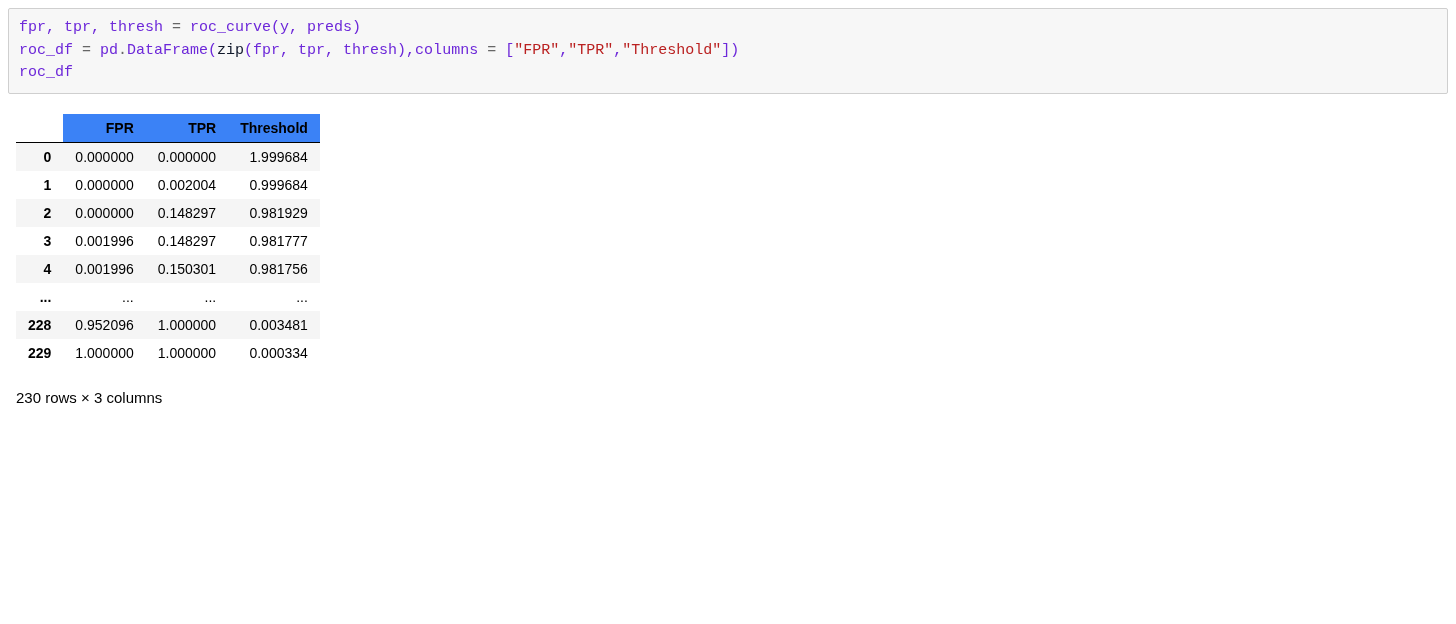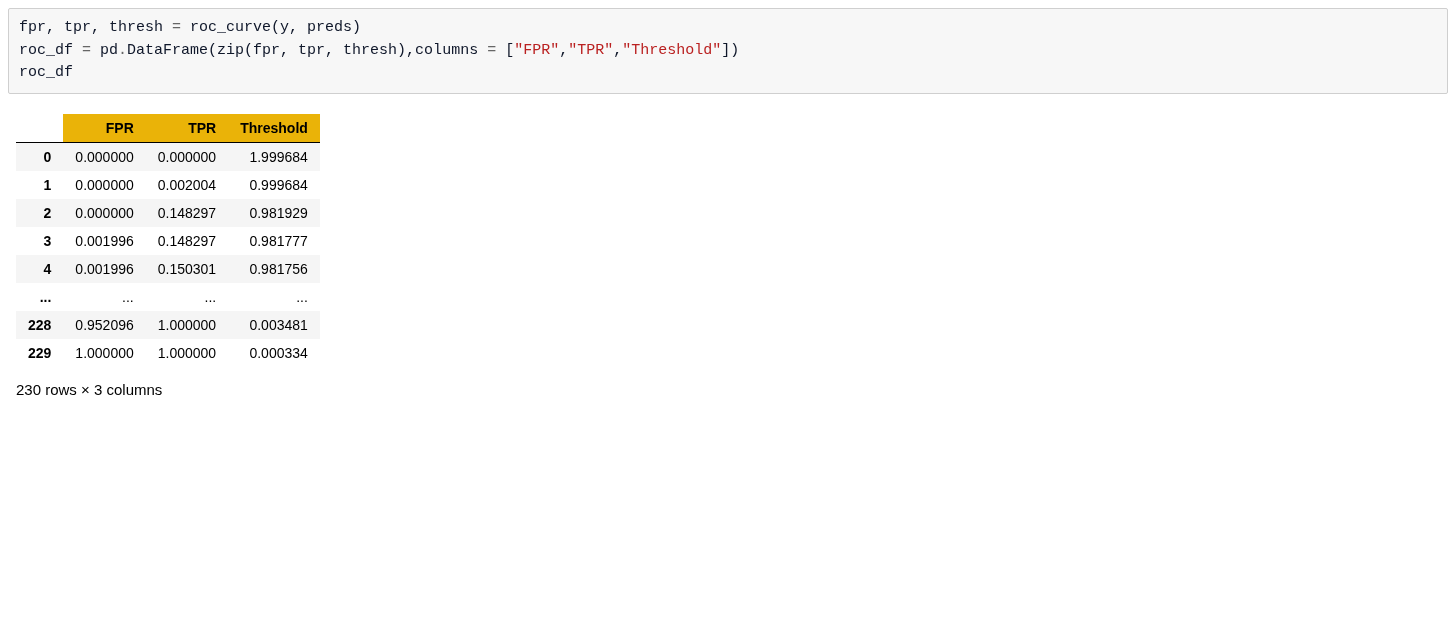--- a/index.html
+++ b/index.html
@@ -18,56 +18,56 @@
     margin-bottom: 20px;
     font-family: Menlo, Monaco, "Courier New", monospace;
     font-size: 15px;
     line-height: 1.5;
     white-space: pre;
     overflow-x: auto;
   }
   .tok-op { color: #666666; }
   .tok-builtin { color: #0f172a; text-align: center; }
   .tok-string { color: #ba2121; }
-  .tok-id { color: #0f172a; text-align: right; }
+  .tok-id { color: #6d28d9; text-align: right; }
 
   .output-area {
     padding-left: 8px;
   }
   table.dataframe {
     border-collapse: collapse;
     font-size: 14px;
     text-align: right;
     font-variant-numeric: tabular-nums;
   }
   table.dataframe thead th {
     border-bottom: 1px solid #000;
     font-weight: 700;
     padding: 6px 12px;
-    background: #eab308;
+    background: #3b82f6;
     text-align: right;
   }
   table.dataframe thead th:first-child {
     background: #fff;
   }
   table.dataframe tbody th {
     font-weight: 700;
     padding: 6px 12px;
     text-align: right;
   }
   table.dataframe tbody td {
     padding: 0 12px;
     text-align: right;
   }
   table.dataframe tbody tr:nth-child(odd) td,
   table.dataframe tbody tr:nth-child(odd) th {
     background: #f5f5f5;
   }
   .shape-info {
-    margin-top: 14px;
+    margin-top: 22px;
     font-size: 15px;
   }
 </style>
 </head>
 <body>
 
 <div class="code-cell"><span class="tok-id">fpr, tpr, thresh </span><span class="tok-op">=</span><span class="tok-id"> roc_curve(y, preds)</span>
 <span class="tok-id">roc_df </span><span class="tok-op">=</span><span class="tok-id"> pd</span><span class="tok-op">.</span><span class="tok-id">DataFrame(</span><span class="tok-builtin">zip</span><span class="tok-id">(fpr, tpr, thresh),columns </span><span class="tok-op">=</span><span class="tok-id"> [</span><span class="tok-string">"FPR"</span><span class="tok-id">,</span><span class="tok-string">"TPR"</span><span class="tok-id">,</span><span class="tok-string">"Threshold"</span><span class="tok-id">])</span>
 <span class="tok-id">roc_df</span></div>
 

